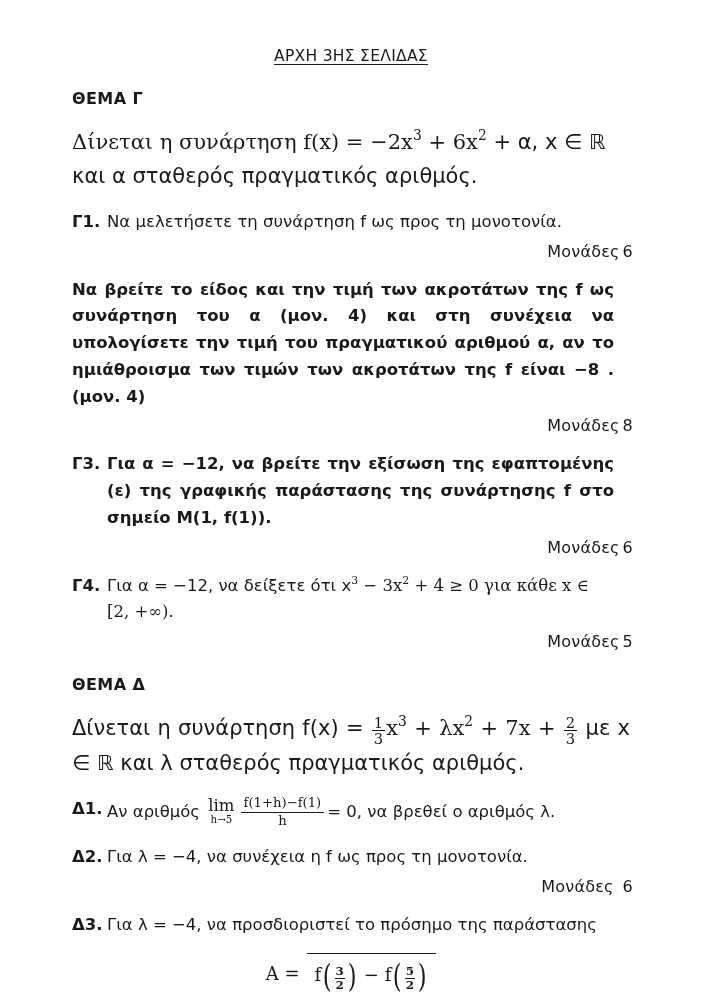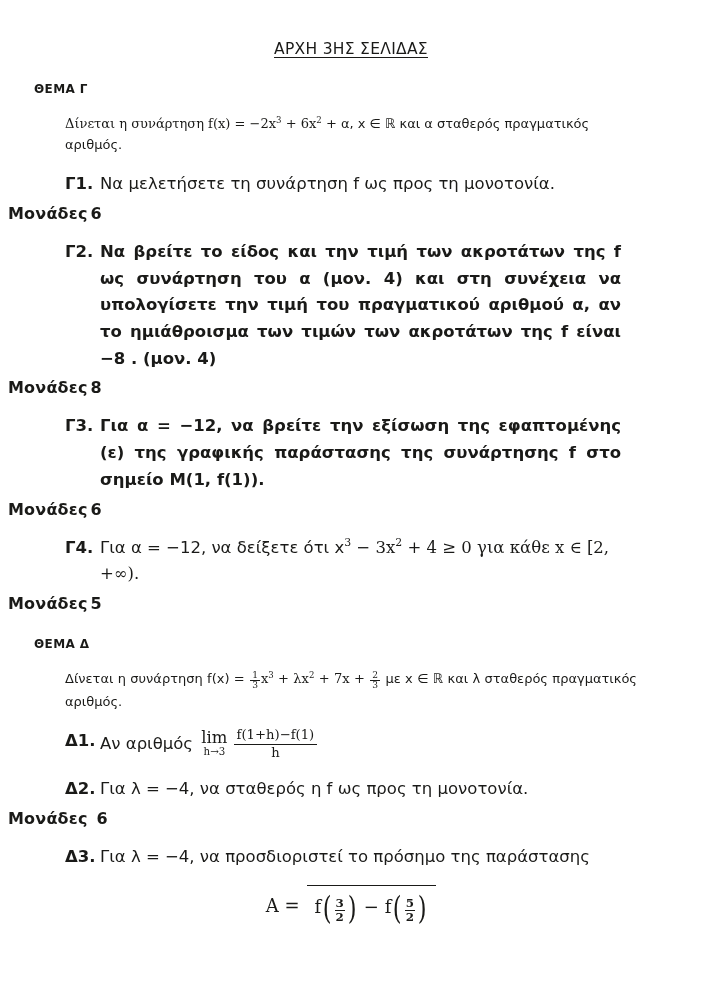--- a/index.html
+++ b/index.html
@@ -13,47 +13,47 @@
     position: relative;
     font-family: "DejaVu Sans", sans-serif;
     color: #1a1a18;
     overflow: hidden;
   }
   .page {
     position: relative;
     width: 702px;
     height: 1000px;
     box-sizing: border-box;
-    padding: 8px;
+    padding: 15px;
   }
 
   
   .page-header {
     text-align: center;
     font-size: 15.5px;
     letter-spacing: 0.3px;
     padding-top: 32px;
   }
   .page-header span {
     text-decoration: underline;
     text-underline-offset: 3px;
   }
 
   
   .theme-title {
     font-weight: bold;
-    font-size: 12px;
-    margin: 24px 0 0 26px;
+    font-size: 16px;
+    margin: 24px 0 0 57px;
     letter-spacing: 0.4px;
   }
 
   
   .intro {
     margin: 17px 57px 0 57px;
-    font-size: 13px;
+    font-size: 21px;
     line-height: 1.62;
     text-align: left;
   }
   .intro-justified {
     text-align: justify;
     text-align-last: left;
   }
 
   
   .q-row {
@@ -71,21 +71,22 @@
     flex: 1 1 auto;
   }
   .q-body.justify {
     text-align: justify;
     text-align-last: left;
     font-weight: bold;
   }
 
   
   .units {
-    font-weight: bold;
+    text-align: right;
+    font-weight: normal;
     font-size: 16px;
     margin: 6px 54px 0 0;
     letter-spacing: 0.2px;
   }
   .units .u-num { margin-left: 3px; }
   .units.wide .u-num { margin-left: 9px; }
 
   
   .mathtext {
     font-family: "DejaVu Serif", serif;
@@ -223,21 +224,20 @@
 
   <div class="q-row">
     <div class="q-label">Γ1.</div>
     <div class="q-body">Να μελετήσετε τη συνάρτηση f ως προς τη μονοτονία.</div>
   </div>
   <div class="units">
     <span>Μονάδες</span><span class="u-num">6</span>
   </div>
 
   <div class="q-row">
-    <div class="q-label">Γ2.</div>
     <div class="q-body justify">Να βρείτε το είδος και την τιμή των ακροτάτων της f ως συνάρτηση του α (μον. 4) και στη συνέχεια να υπολογίσετε την τιμή του πραγματικού αριθμού α, αν το ημιάθροισμα των τιμών των ακροτάτων της f  είναι −8 . (μον. 4)</div>
   </div>
   <div class="units">
     <span>Μονάδες</span><span class="u-num">8</span>
   </div>
 
   <div class="q-row">
     <div class="q-label">Γ3.</div>
     <div class="q-body justify">Για α = −12, να βρείτε την εξίσωση της εφαπτομένης (ε) της γραφικής παράστασης της συνάρτησης f στο σημείο M(1, f(1)).</div>
   </div>
@@ -258,27 +258,27 @@
   <div class="theme-title">ΘΕΜΑ Δ</div>
 
   <div class="intro intro-justified">
     <span>Δίνεται  η  συνάρτηση   f(x) = </span><span class="frac"><span class="num">1</span><span class="den">3</span></span><span class="mathtext">x</span><sup class="up">3</sup><span class="mathtext"> + λx</span><sup class="up">2</sup><span class="mathtext"> + 7x + </span><span class="frac"><span class="num">2</span><span class="den">3</span></span><span>  με  x ∈ ℝ  και  λ σταθερός πραγματικός αριθμός.</span>
   </div>
 
   <div class="q-row">
     <div class="q-label">Δ1.</div>
     <div class="q-body">
       <span>Αν αριθμός</span>
-      <span class="limop"><span class="lim-main">lim</span><span class="lim-sub">h→3</span></span><span class="qfrac"><span class="num">f(1+h)−f(1)</span><span class="den">h</span></span>
+      <span class="limop"><span class="lim-main">lim</span><span class="lim-sub">h→5</span></span><span class="qfrac"><span class="num">f(1+h)−f(1)</span><span class="den">h</span></span><span>= 0, να βρεθεί ο αριθμός λ.</span>
     </div>
   </div>
 
   <div class="q-row">
     <div class="q-label">Δ2.</div>
-    <div class="q-body">Για  λ = −4, να σταθερός η f ως προς τη μονοτονία.</div>
+    <div class="q-body">Για  λ = −4, να συνέχεια η f ως προς τη μονοτονία.</div>
   </div>
   <div class="units wide">
     <span>Μονάδες</span><span class="u-num">6</span>
   </div>
 
   <div class="q-row">
     <div class="q-label">Δ3.</div>
     <div class="q-body">Για  λ = −4, να προσδιοριστεί το πρόσημο της παράστασης</div>
   </div>
 

